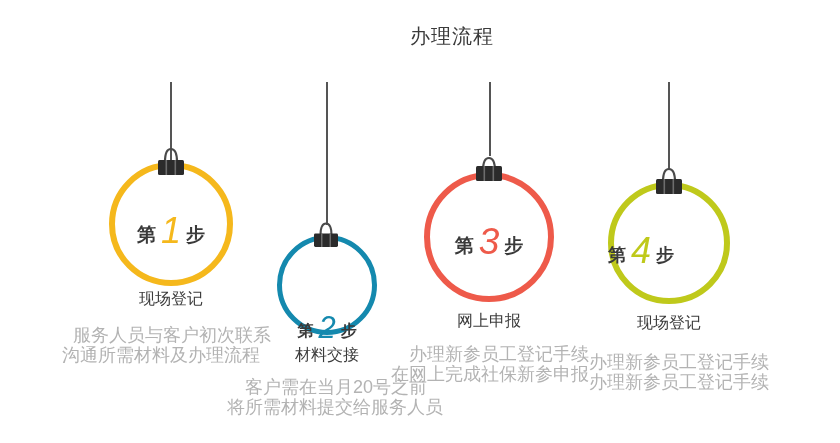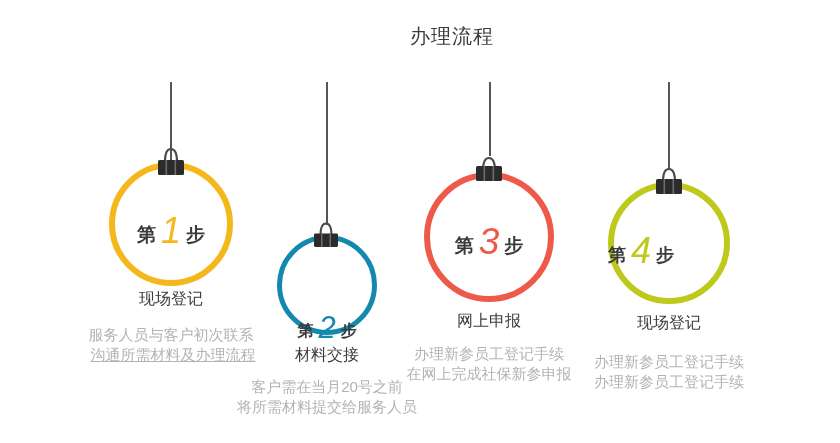--- a/index.html
+++ b/index.html
@@ -82,22 +82,22 @@
   .step-title {
     position: absolute;
     text-align: center;
     font-size: 16px;
     line-height: 22px;
     color: #3b3b3b;
     white-space: nowrap;
   }
   .step-desc {
     position: absolute;
-    text-align: center;
-    font-size: 15px;
+    text-align: right;
+    font-size: 18px;
     line-height: 20px;
     color: #b3b3b3;
     white-space: nowrap;
   }
 </style>
 </head>
 <body>
 
 <div id="canvas">
 
@@ -114,21 +114,21 @@
       <rect x="12.5" y="14" width="1.6" height="15" fill="#6d6d6d"></rect>
       <rect x="21.5" y="14" width="1.6" height="15" fill="#6d6d6d"></rect>
     </svg>
 
     <div class="ring-label" style="top:208px; left:109px; width:124px; font-size:19px;">
       <span>第</span><span class="num" style="color:#F5B81C; font-size:36px;">1</span><span>步</span>
     </div>
 
     <div class="step-title" style="left:71px; top:288px; width:200px;">现场登记</div>
     <div class="step-desc" style="left:71px; top:325px; width:200px;">服务人员与客户初次联系</div>
-    <div class="step-desc" style="left:73px; top:345px; width:200px;text-decoration:underline;">沟通所需材料及办理流程</div>
+    <div class="step-desc" style="left:60px; top:345px; width:200px;">沟通所需材料及办理流程</div>
   </div>
 
   <div class="string" style="left:326px; top:82px; height:143px;"></div>
 
   <div class="step">
     <div class="ring" style="left:277px; top:235px; width:100px; height:100px; border:5px solid #1489AE;"></div>
 
     <svg class="clip" style="left:310px; top:221px;" width="32" height="27" viewBox="0 0 32 27">
       <path d="M10.5 14 C10.5 6, 12.5 2.5, 16 2.5 C19.5 2.5, 21.5 6, 21.5 14" fill="none" stroke="#4a4a4a" stroke-width="2"></path>
       <rect x="4" y="12.5" width="24" height="13.5" rx="1.4" fill="#2b2b2b"></rect>

